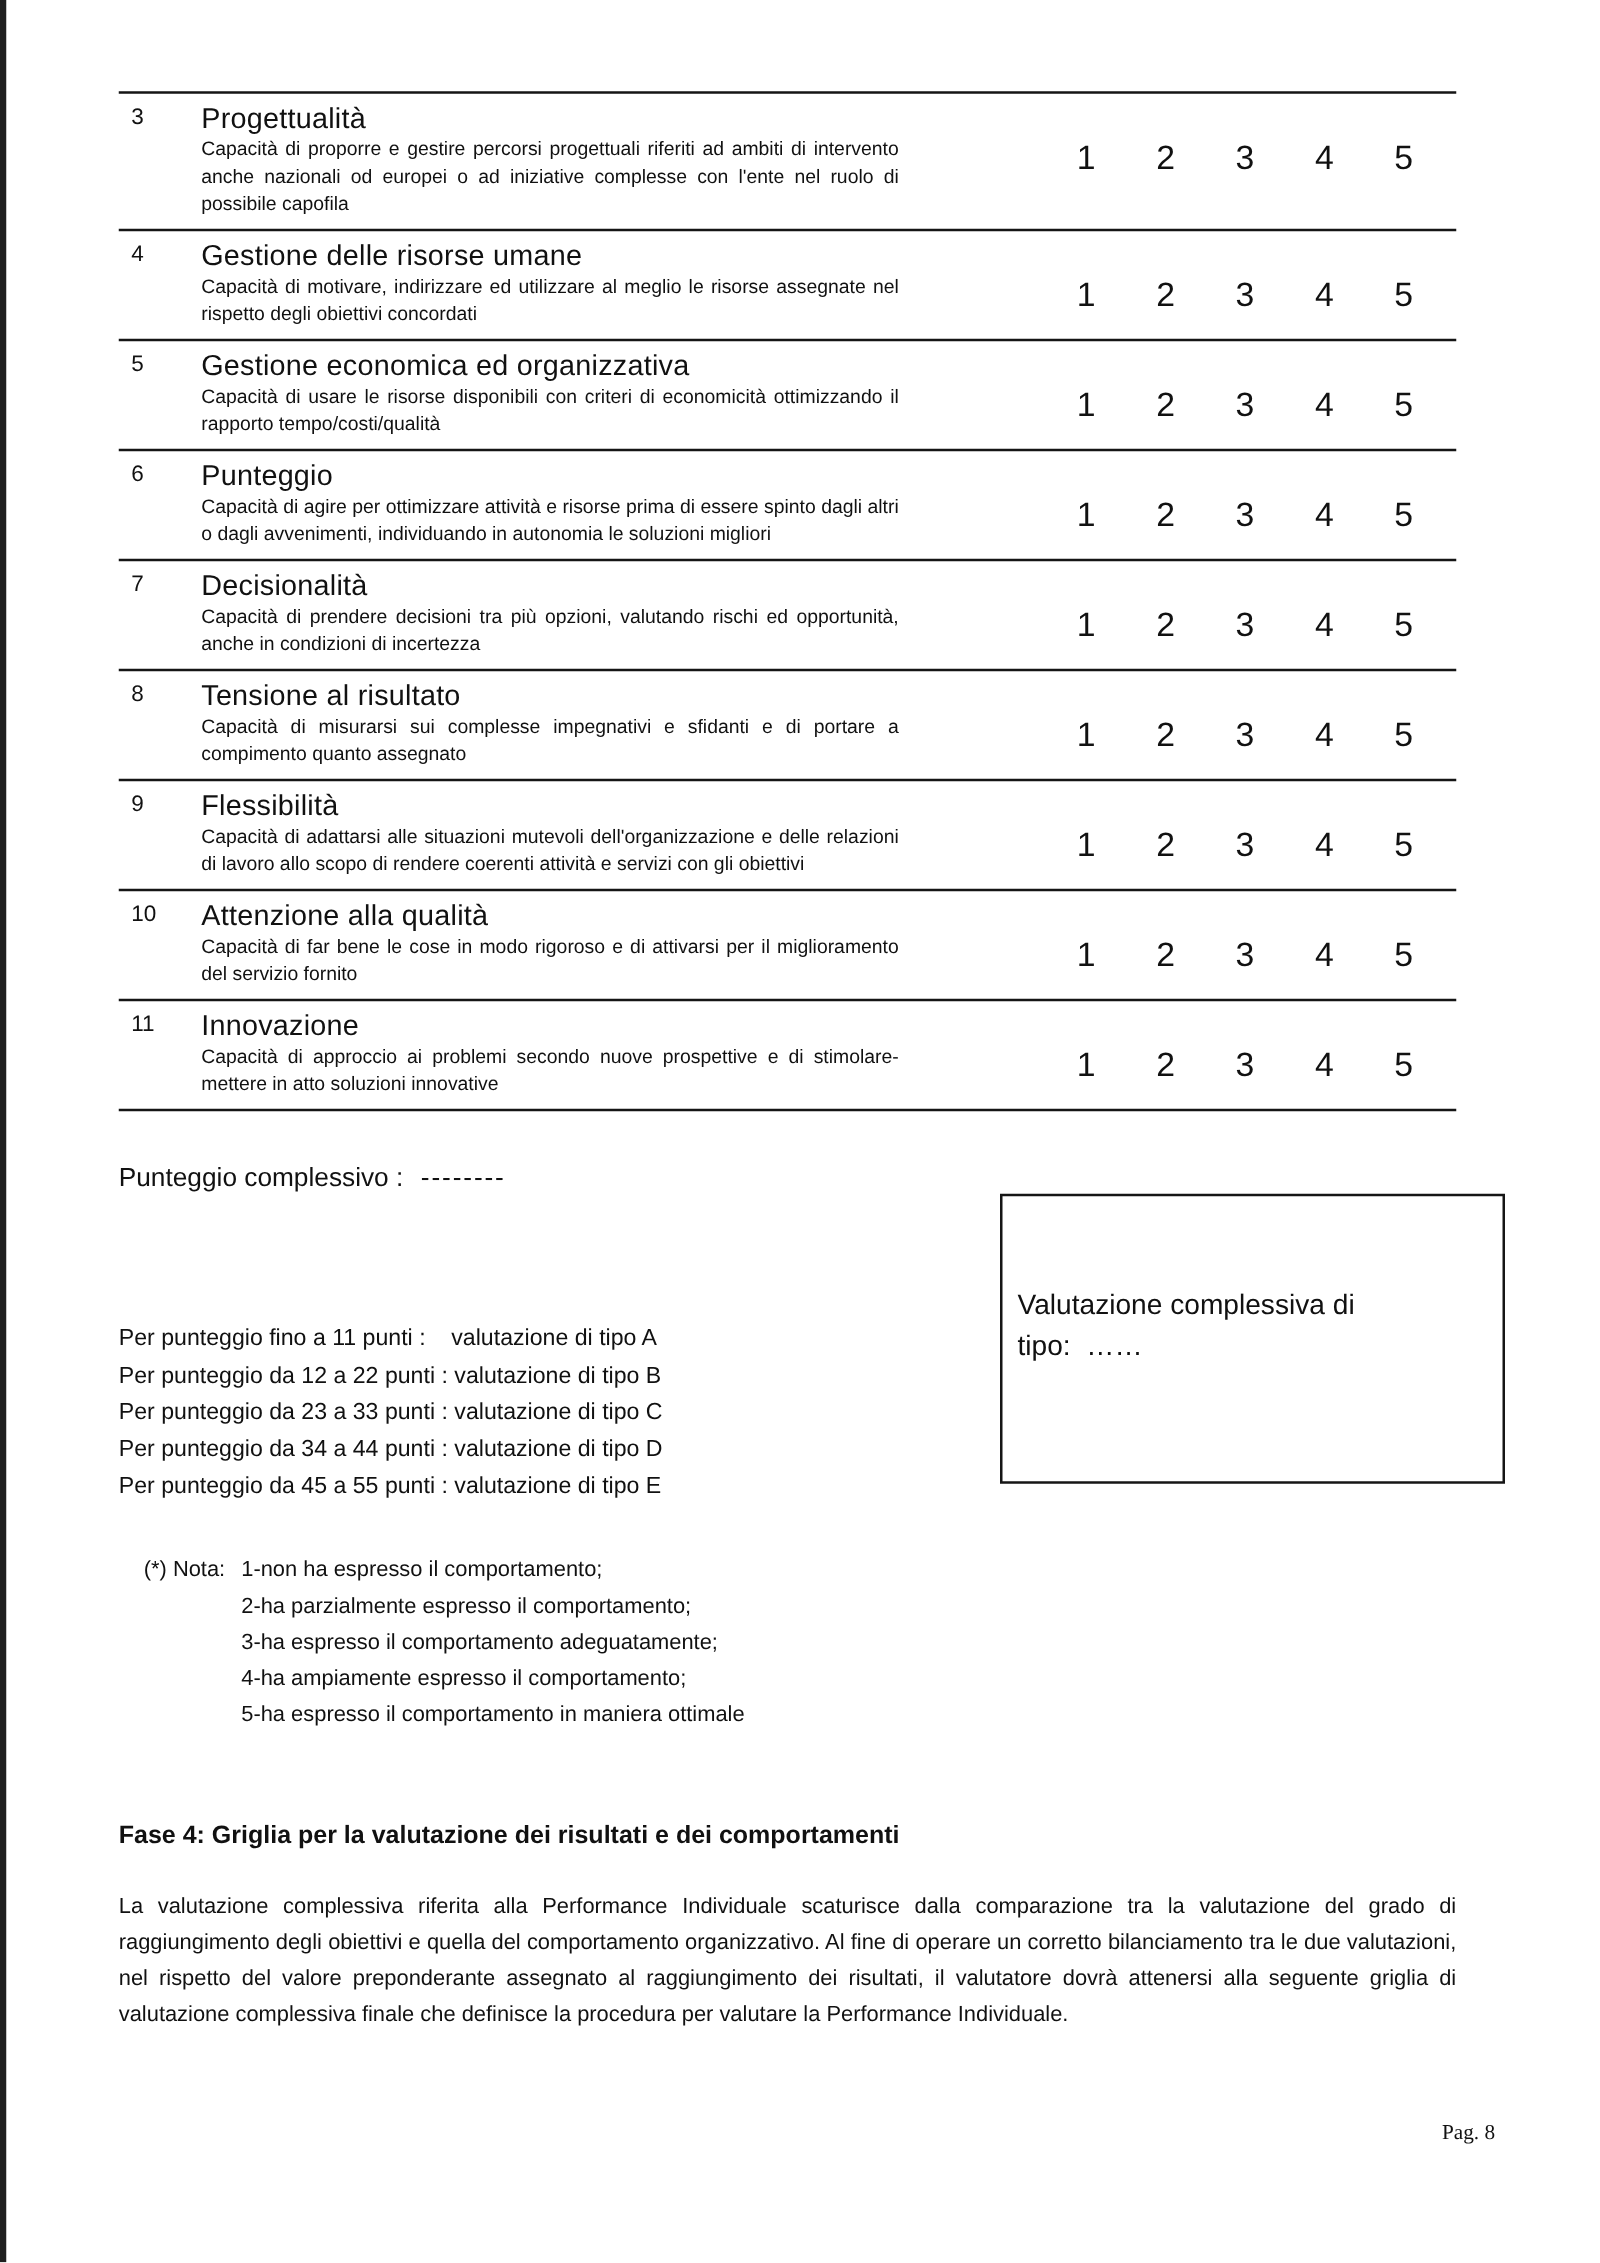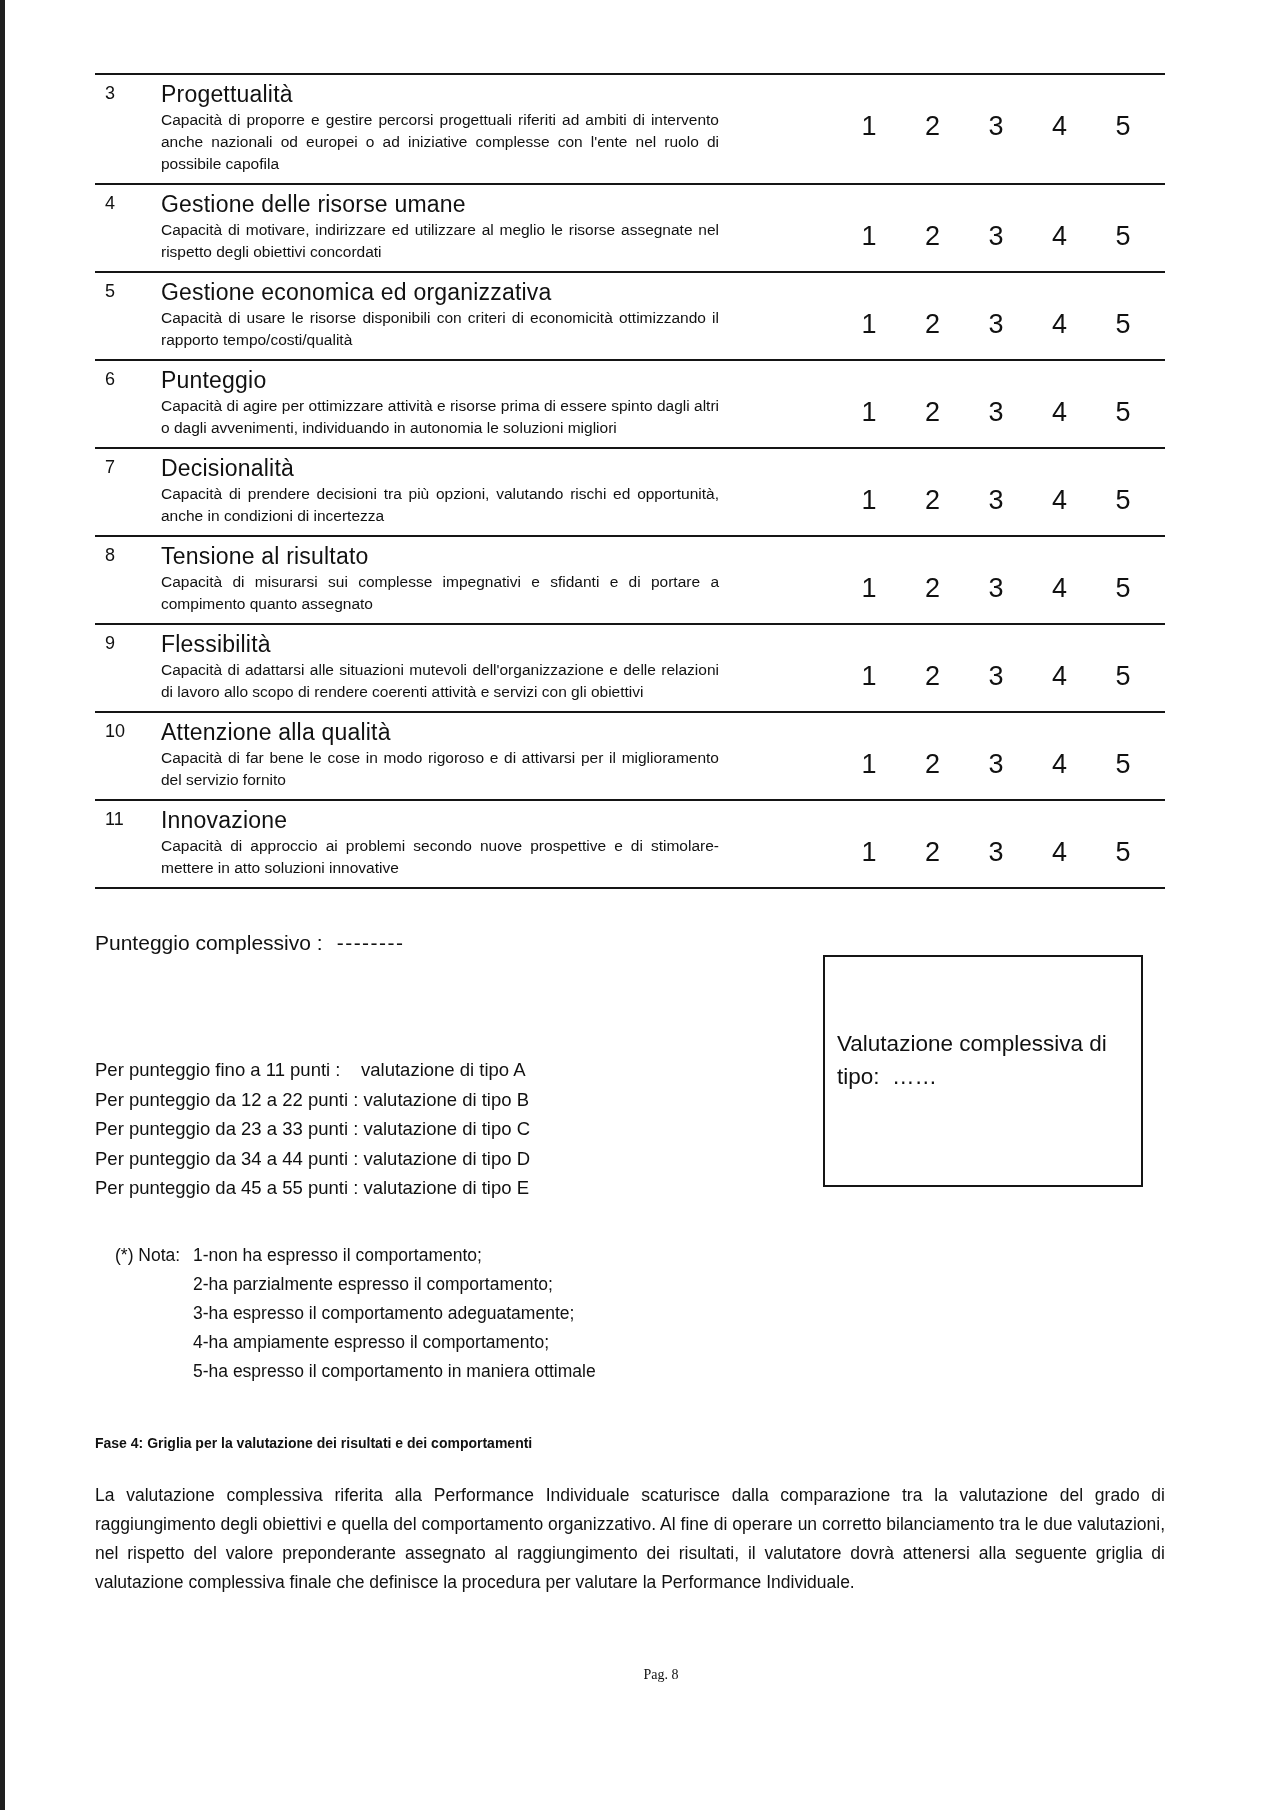--- a/index.html
+++ b/index.html
@@ -23,34 +23,34 @@
     position: absolute; left: 765px; top: 38px; width: 272px;
     display: flex; justify-content: space-between;
   }
   .rating-num { font-size: 27px; line-height: 1; width: 18px; text-align: center; }
 
   
   .lower { position: relative; }
   .score-line { margin-top: 42px; font-size: 21px; }
   .score-line .dashes { letter-spacing: 1.5px; margin-left: 14px; }
   .type-box {
-    position: absolute; left: 728px; top: 24px; width: 320px; height: 232px;
+    position: absolute; left: 705px; top: 24px; width: 404px; height: 232px;
     border: 2px solid #151515; box-sizing: border-box;
     padding: 70px 12px 0 12px; font-size: 22.5px; line-height: 33px;
   }
   .type-box .pre { white-space: pre; }
   .ranges { margin-top: 100px; font-size: 18.5px; line-height: 29.5px; }
   .range-line { white-space: pre; }
   .nota { margin-top: 38px; margin-left: 20px; display: flex; font-size: 17.5px; line-height: 29px; }
   .nota-label { width: 78px; flex: none; }
-  .fase-title { margin-top: 49px; font-size: 14px; font-weight: bold; }
+  .fase-title { margin-top: 71px; font-size: 20px; font-weight: bold; }
   .fase-para { margin-top: 30px; font-size: 17.5px; line-height: 29px; text-align: justify; }
   .page-num {
-    margin-top: 70px; text-align: center; position: relative; left: 31px;
-    font-family: "Liberation Serif", serif; font-size: 14px;
+    margin-top: 70px; text-align: right; position: relative; left: 31px;
+    font-family: "Liberation Serif", serif; font-size: 17px;
   }
 </style>
 </head>
 <body>
 
 <div class="page">
   <div class="scan-edge"></div>
   <div class="content">
 
     <div class="grid-table" id="grid-table">

